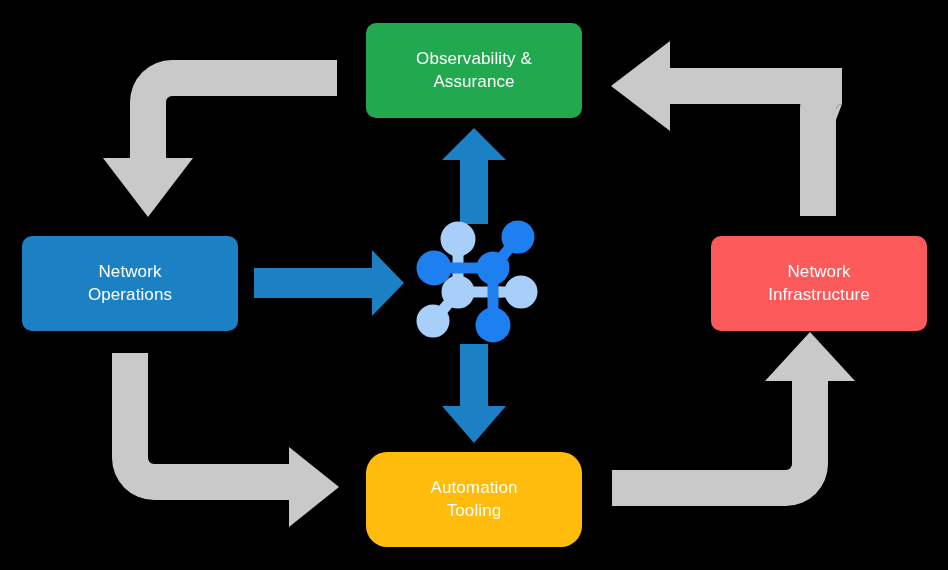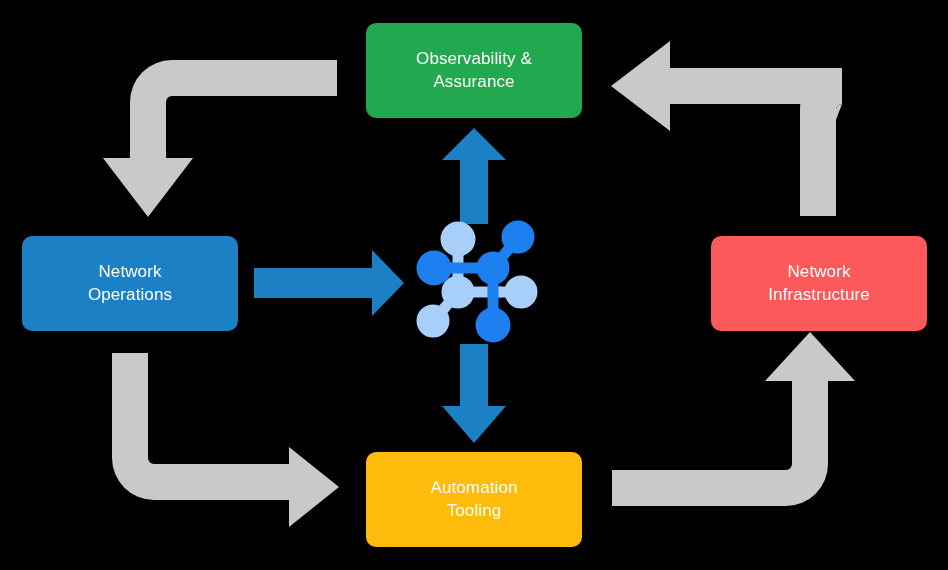--- a/index.html
+++ b/index.html
@@ -39,20 +39,21 @@
     left: 22px; top: 236px; width: 216px; height: 95px;
     background: #1B80C4;
   }
   #box-network-infrastructure {
     left: 711px; top: 236px; width: 216px; height: 95px;
     background: #FC5A5A;
   }
   #box-automation-tooling {
     left: 366px; top: 452px; width: 216px; height: 95px;
     background: #FFBC0D;
+    border-radius: 21px;
   }
   .svg-layer {
     position: absolute;
     left: 0; top: 0;
     width: 948px;
     height: 570px;
     pointer-events: none;
   }
   .svg-layer * { pointer-events: auto; }
 </style>

